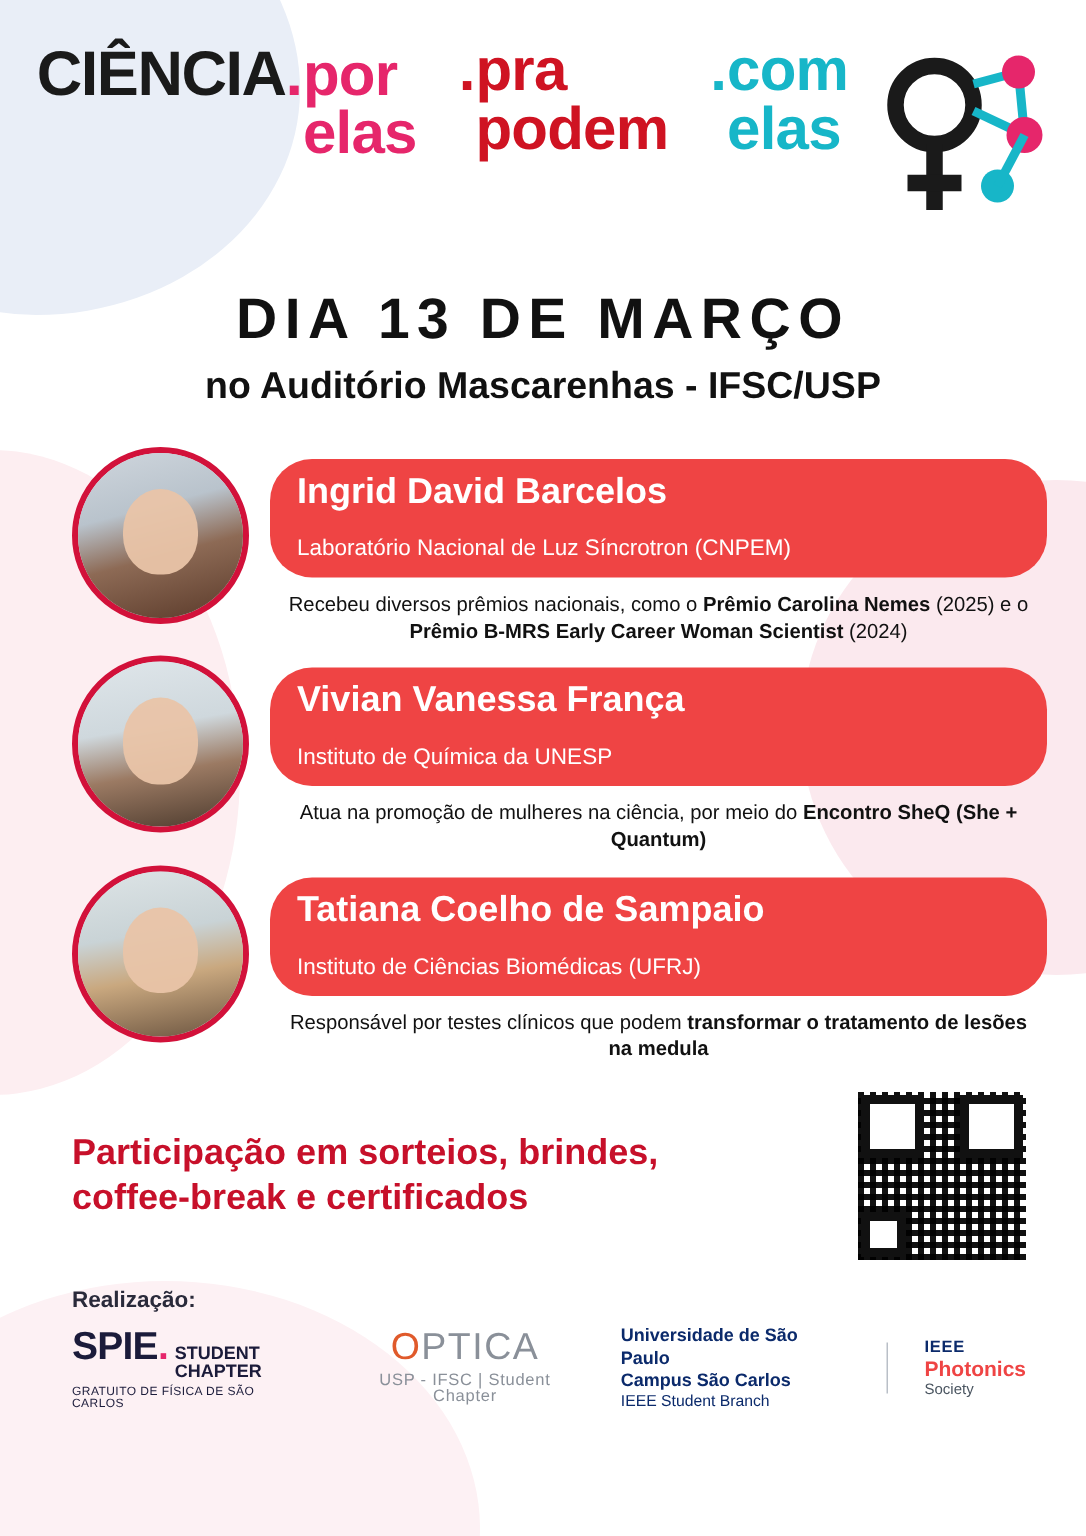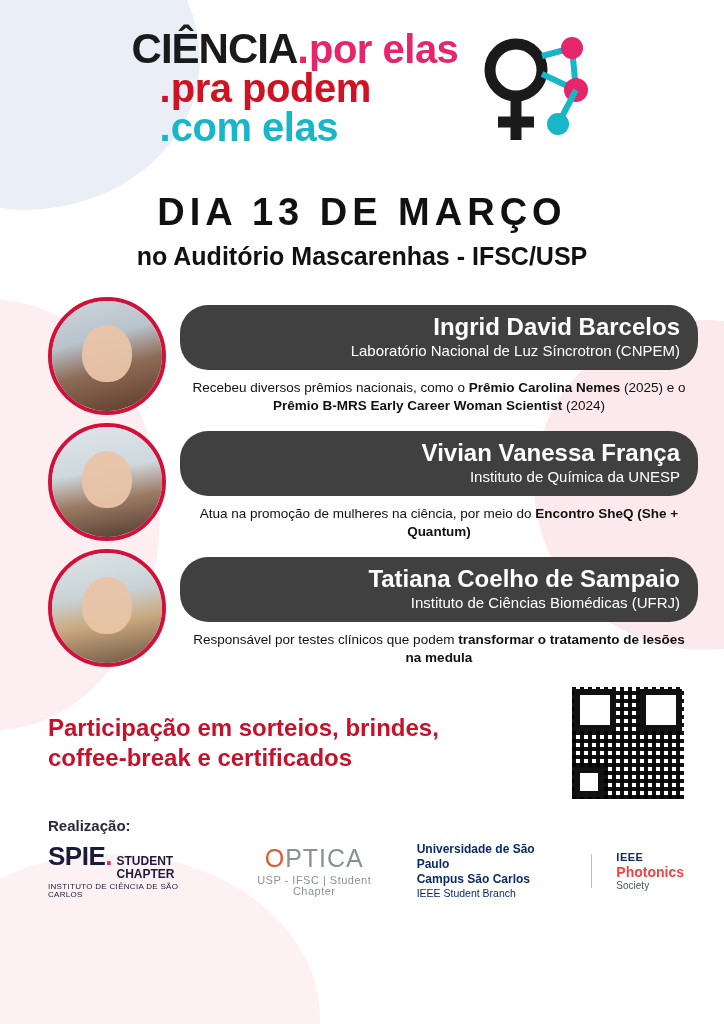--- a/index.html
+++ b/index.html
@@ -48,21 +48,21 @@
 
   
   .header {
     padding: 28px 40px 0 40px;
     display: flex;
     align-items: flex-start;
     justify-content: center;
   }
   .logo-text {
     display: flex;
-    flex-direction: column;
+    flex-direction: row;
     align-items: flex-start;
     line-height: 0.98;
   }
   .logo-line1 { display: flex; align-items: baseline; }
   .logo-ciencia {
     font-size: 42px; font-weight: bold; letter-spacing: -1px;
     color: #1a1a1a;
   }
   .logo-dot-pink { color: #e6266b; font-size: 42px; font-weight: bold; }
   .logo-dot-red { color: #cf1322; font-size: 40px; font-weight: bold; }
@@ -110,31 +110,31 @@
     width: 118px; height: 118px;
     border-radius: 50%;
     border: 4px solid #d2113a;
     overflow: hidden;
     position: relative;
     background: #dfe4ea;
   }
   .portrait-wrap.s1 { border-color: #d2113a; }
   .speaker-text { flex: 1; padding-left: 14px; padding-top: 8px; }
   .name-pill {
-    background: #404040;
+    background: #ef4444;
     color: #fff;
     border-radius: 28px;
     padding: 9px 18px 11px 18px;
-    text-align: right;
+    text-align: left;
   }
   .name {
     font-size: 24px; font-weight: bold; line-height: 1.05;
   }
   .affil {
-    font-size: 15px; margin-top: 3px;
+    font-size: 15px; margin-top: 17px;
   }
   .desc {
     text-align: center;
     font-size: 13.5px;
     color: #111;
     line-height: 1.3;
     margin-top: 9px;
     padding: 0 10px;
   }
   .desc b { font-weight: bold; }
@@ -324,21 +324,21 @@
 
         <div class="logo-spie">
           <div class="spie-top">
             <span class="spie-word">SPIE</span>
             <span class="spie-dot">.</span>
             <span class="spie-student">
               <span>STUDENT</span><br>
               <span>CHAPTER</span>
             </span>
           </div>
-          <div class="spie-sub">INSTITUTO DE CIÊNCIA DE SÃO CARLOS</div>
+          <div class="spie-sub">GRATUITO DE FÍSICA DE SÃO CARLOS</div>
         </div>
 
         <div class="logo-optica">
           <div class="optica-word">
             <span class="optica-o">O</span><span>PTICA</span>
           </div>
           <div class="optica-sub">USP - IFSC | Student Chapter</div>
         </div>
 
         <div class="logo-usp">

